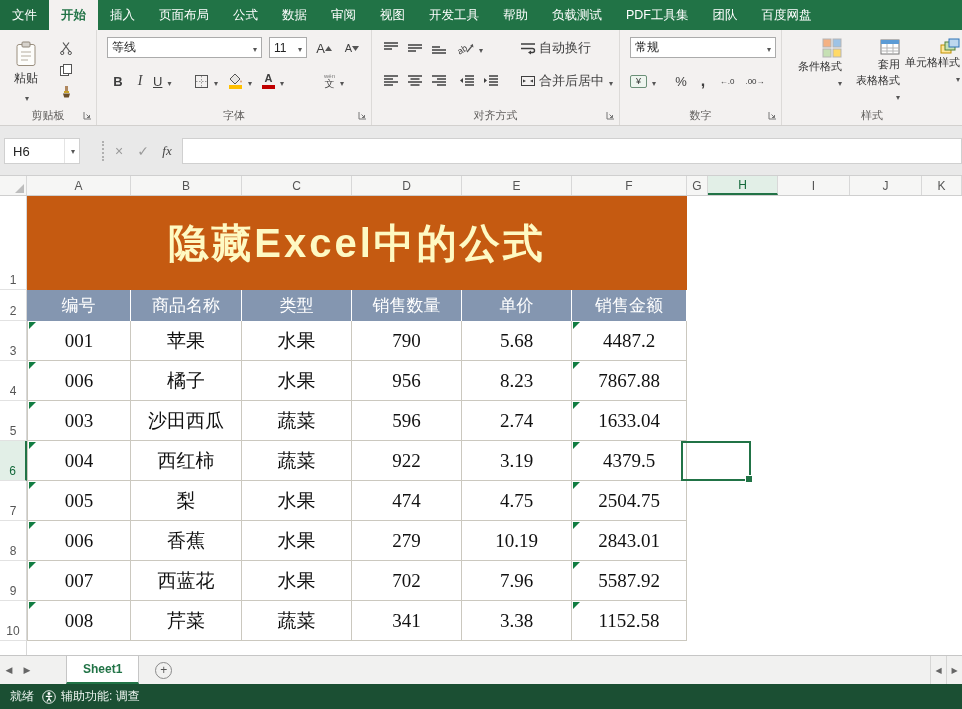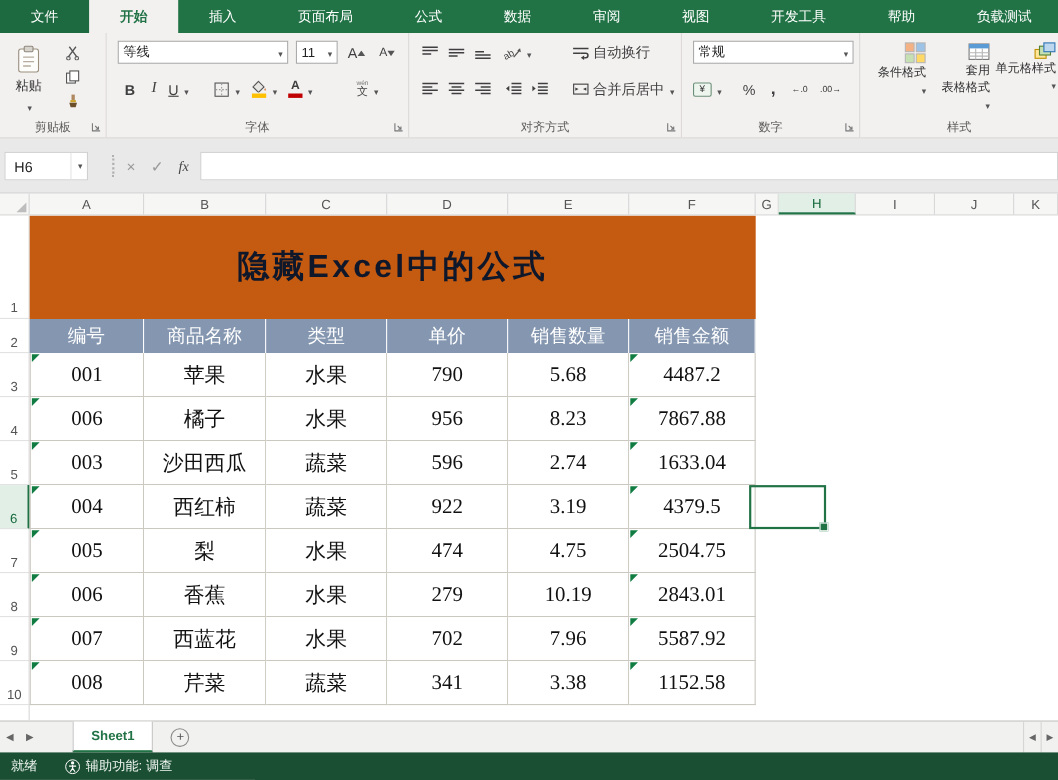--- a/index.html
+++ b/index.html
@@ -3,21 +3,21 @@
 <meta charset="utf-8">
 <style>
   *{box-sizing:border-box;margin:0;padding:0}
   body{margin:0;background:#888}
   .app{position:relative;width:962px;height:709px;background:#fff;overflow:hidden;
        font-family:"Liberation Sans",sans-serif;cursor:default}
 
   
   .menubar{position:absolute;top:0;left:0;right:0;height:30px;background:#217346;
            display:flex;align-items:stretch;color:#fff;font-size:12.5px;white-space:nowrap}
-  .menu-tab{padding:0 28px;line-height:30px}
+  .menu-tab{padding:0 12px;line-height:30px}
   .menu-tab.file{background:#1e6a40}
   .menu-tab.active{background:#f3f1f0;color:#217346;font-weight:bold}
   .menu-search{margin-left:auto;display:flex;align-items:center;gap:5px;padding-right:4px;overflow:hidden}
 
   
   .ribbon{position:absolute;top:30px;left:0;right:0;height:96px;background:#f3f1f0;
           border-bottom:1px solid #d2d0ce;font-size:11px;color:#3f3f3f}
   .rgroup{position:absolute;top:0;bottom:0;border-right:1px solid #dcdad8}
   .glabel{position:absolute;bottom:2px;left:0;right:0;text-align:center;font-size:11px;color:#5f5d5b}
   .launcher{position:absolute;bottom:4px;right:3px;width:10px;height:10px}
@@ -75,22 +75,22 @@
 
   
   .gridbody{position:absolute;top:196px;left:0;width:962px;height:459px;background:#fff;overflow:hidden}
   .rowheads{position:absolute;left:0;top:0;width:27px}
   .rh{width:27px;border-right:1px solid #d8d8d8;border-bottom:1px solid #e2e2e2;display:flex;
       align-items:flex-end;justify-content:center;font-size:12px;color:#555;padding-bottom:2px}
   .rh.sel{background:#e2efe7;color:#13683a;border-right:2px solid #217346}
   .h94{height:94px}.h31{height:31px}.h40{height:40px}.h14{height:14px;border-bottom:none}
 
   .xtable{position:absolute;left:27px;top:0}
-  .xtitle{width:660px;height:94px;background:#c55a11;color:#0f172a;display:flex;align-items:center;justify-content:center;
-          font-size:29px;font-weight:800;letter-spacing:3px}
+  .xtitle{width:660px;height:94px;background:#c55a11;color:#fef9c3;display:flex;align-items:center;justify-content:center;
+          font-size:40px;font-weight:800;letter-spacing:3px}
   .thead{display:flex;height:31px}
   .th{background:#8496b0;color:#fff;font-size:17px;font-family:"Liberation Serif","DejaVu Serif",serif;
       display:flex;align-items:center;justify-content:center;border-right:1px solid #fff}
   .trow{display:flex;height:40px}
   .td{border-right:1px solid #cbc8bf;border-bottom:1px solid #cbc8bf;display:flex;align-items:center;justify-content:center;
       font-size:19px;font-family:"Liberation Serif","DejaVu Serif",serif;color:#111;position:relative;background:#fff}
   .td:first-child{border-left:1px solid #cbc8bf}
   .td.flag::before{content:"";position:absolute;top:1px;left:1px;border-top:7px solid #107c41;border-right:7px solid transparent}
 
   .selbox{position:absolute;left:681px;top:245px;width:70px;height:40px;border:2px solid #217346}
@@ -107,21 +107,21 @@
   .addsheet{margin-left:16px;align-self:center;width:17px;height:17px;border-radius:50%;border:1px solid #8a8a8a;
             color:#555;display:flex;align-items:center;justify-content:center;font-size:12px;line-height:1}
   .addsheet::before{content:"+"}
   .hscroll{margin-left:auto;display:flex;align-items:stretch}
   .hs-btn{width:16px;display:flex;align-items:center;justify-content:center;color:#666;font-size:8px;border-left:1px solid #d6d6d5}
   .hs-btn.l::before{content:"◀"}
   .hs-btn.r::before{content:"▶"}
 
   
   .statusbar{position:absolute;top:684px;left:0;right:0;height:25px;background:#1b4f33;color:#edf5f0;
-             font-size:12px;display:flex;align-items:center;gap:25px;padding-left:10px}
+             font-size:12px;display:flex;align-items:center;gap:8px;padding-left:10px}
   .sb-item{display:flex;align-items:center;gap:5px}
 
   svg{display:block}
 </style>
 </head>
 <body>
 
 <div class="app">
 
   <div class="menubar">
@@ -445,22 +445,22 @@
       <div class="rh h40">10</div>
       <div class="rh h14"></div>
     </div>
 
     <div class="xtable">
       <div class="xtitle">隐藏Excel中的公式</div>
       <div class="thead">
         <div class="th wA">编号</div>
         <div class="th wB">商品名称</div>
         <div class="th wC">类型</div>
+        <div class="th wD">销售数量</div>
         <div class="th wE">单价</div>
-        <div class="th wD">销售数量</div>
         <div class="th wF">销售金额</div>
       </div>
       <div class="trow">
         <div class="td wA flag">001</div>
         <div class="td wB">苹果</div>
         <div class="td wC">水果</div>
         <div class="td wD">790</div>
         <div class="td wE">5.68</div>
         <div class="td wF flag">4487.2</div>
       </div>

